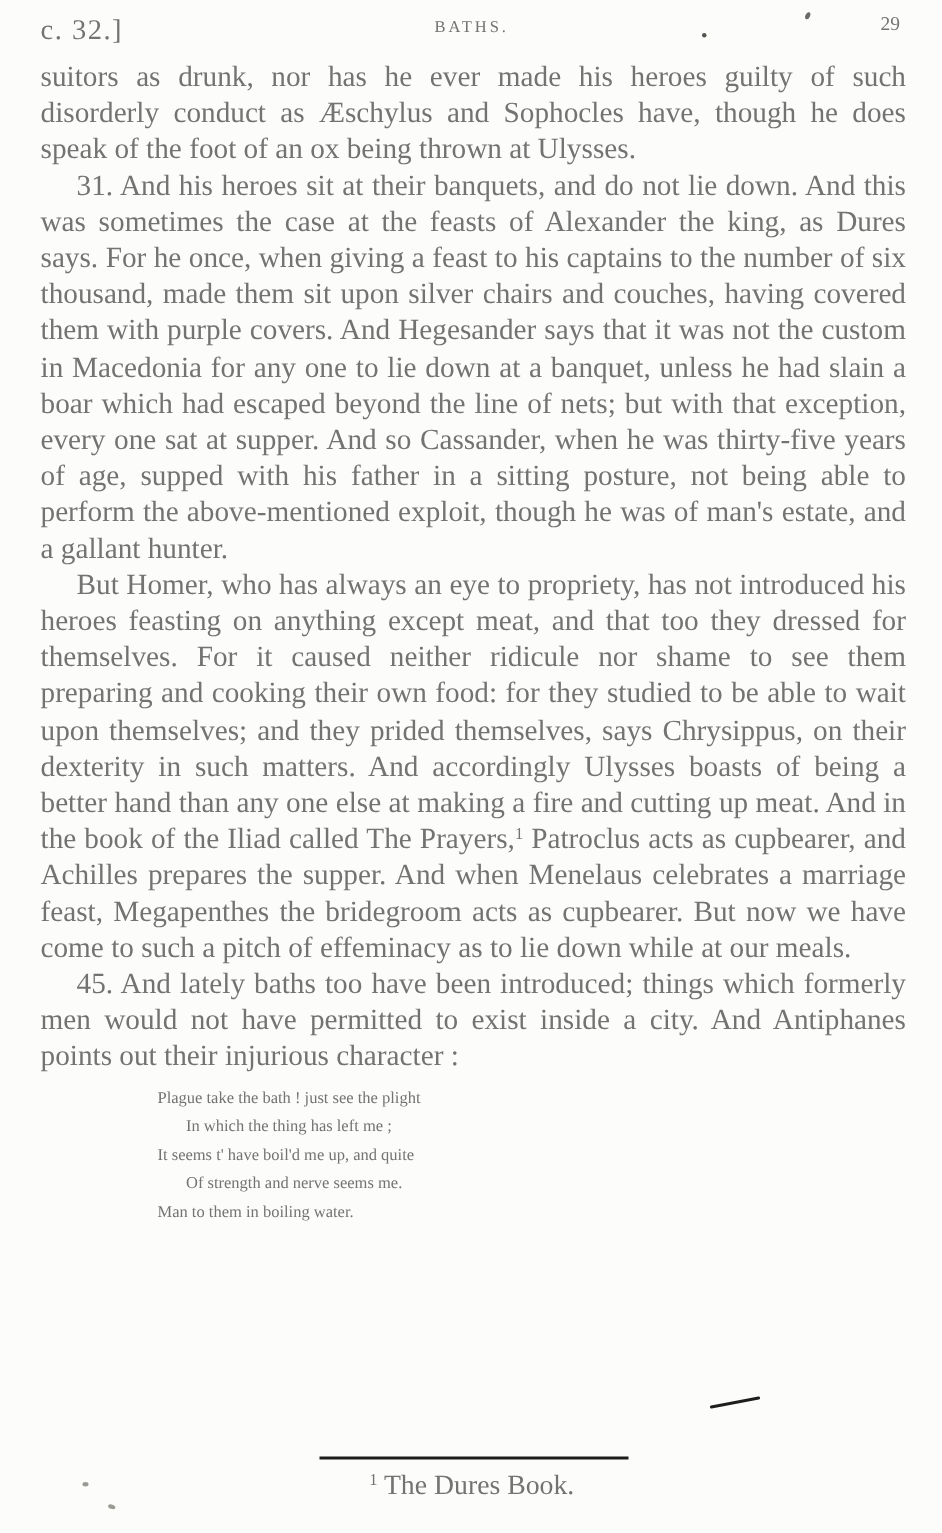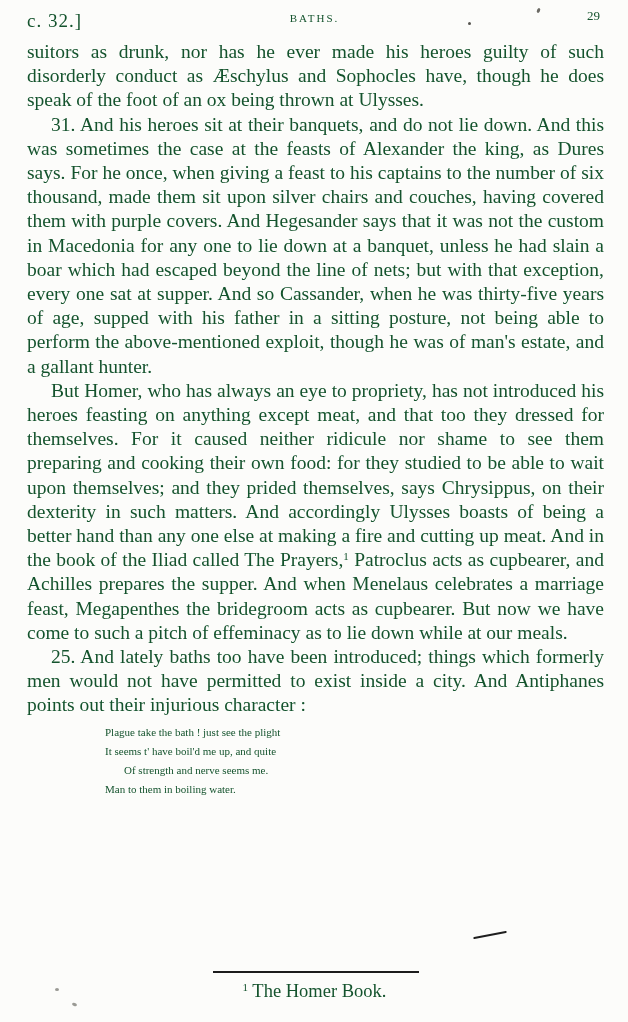--- a/index.html
+++ b/index.html
@@ -5,21 +5,21 @@
   html, body {
     margin: 0;
     padding: 0;
     background: #e8e8e4;
   }
   .page {
     position: relative;
     width: 628px;
     height: 1022px;
     background: #fcfcfa;
-    color: #14532d;
+    color: #737373;
     font-family: "Liberation Serif", "DejaVu Serif", serif;
     overflow: hidden;
     box-sizing: border-box;
   }
   .running-head {
     position: absolute;
     top: 8px;
     left: 27px;
     right: 26px;
     height: 26px;
@@ -121,33 +121,34 @@
   <div class="running-head">
     <span class="head-left">c. 32.]</span>
     <span class="head-center">BATHS.</span>
     <span class="head-right">29</span>
   </div>
 
   <div class="text-body">
     <p class="noindent">suitors as drunk, nor has he ever made his heroes guilty of such disorderly conduct as Æschylus and Sophocles have, though he does speak of the foot of an ox being thrown at Ulysses.</p>
     <p class="indent">31. And his heroes sit at their banquets, and do not lie down. And this was sometimes the case at the feasts of Alexander the king, as Dures says.  For he once, when giving a feast to his captains to the number of six thousand, made them sit upon silver chairs and couches, having covered them with purple covers.  And Hegesander says that it was not the custom in Macedonia for any one to lie down at a banquet, unless he had slain a boar which had escaped beyond the line of nets; but with that exception, every one sat at supper. And so Cassander, when he was thirty-five years of age, supped with his father in a sitting posture, not being able to perform the above-mentioned exploit, though he was of man's estate, and a gallant hunter.</p>
     <p class="indent"><span>But Homer, who has always an eye to propriety, has not introduced his heroes feasting on anything except meat, and that too they dressed for themselves.  For it caused neither ridicule nor shame to see them preparing and cooking their own food: for they studied to be able to wait upon themselves; and they prided themselves, says Chrysippus, on their dexterity in such matters.  And accordingly Ulysses boasts of being a better hand than any one else at making a fire and cutting up meat.  And in the book of the Iliad called The Prayers,</span><sup class="fnref">1</sup><span> Patroclus acts as cupbearer, and Achilles prepares the supper.  And when Menelaus celebrates a marriage feast, Megapenthes the bridegroom acts as cupbearer.  But now we have come to such a pitch of effeminacy as to lie down while at our meals.</span></p>
-    <p class="indent">25. And lately baths too have been introduced; things which formerly men would not have permitted to exist inside a city. And Antiphanes points out their injurious character :</p>
+    <p class="indent">45. And lately baths too have been introduced; things which formerly men would not have permitted to exist inside a city. And Antiphanes points out their injurious character :</p>
 
     <div class="verse">
       <div class="verse-line">Plague take the bath ! just see the plight</div>
+      <div class="verse-line vindent">In which the thing has left me ;</div>
       <div class="verse-line">It seems t' have boil'd me up, and quite</div>
       <div class="verse-line vindent">Of strength and nerve seems me.</div>
       <div class="verse-line">Man to them in boiling water.</div>
     </div>
   </div>
 
   <div class="footnote-area">
     <hr class="footnote-rule">
-    <div class="footnote-text"><sup class="fnref">1</sup> <span>The Homer Book.</span></div>
+    <div class="footnote-text"><sup class="fnref">1</sup> <span>The Dures Book.</span></div>
   </div>
 
   <div class="pen-mark"></div>
   <div class="speck speck-a"></div>
   <div class="speck speck-b"></div>
   <div class="speck speck-c"></div>
   <div class="speck speck-d"></div>
 
 </div>
 

